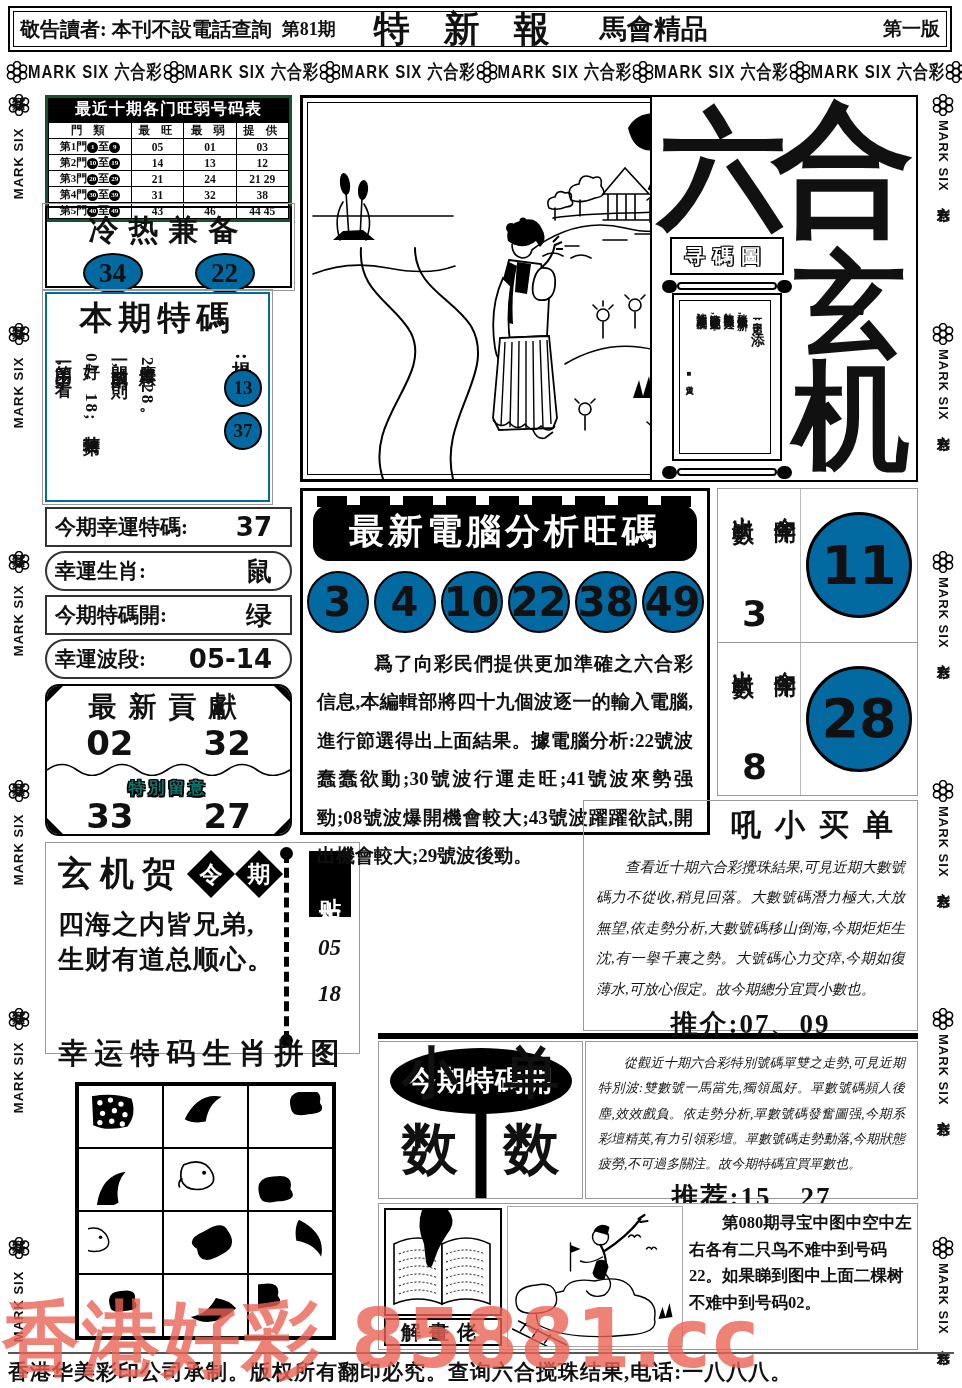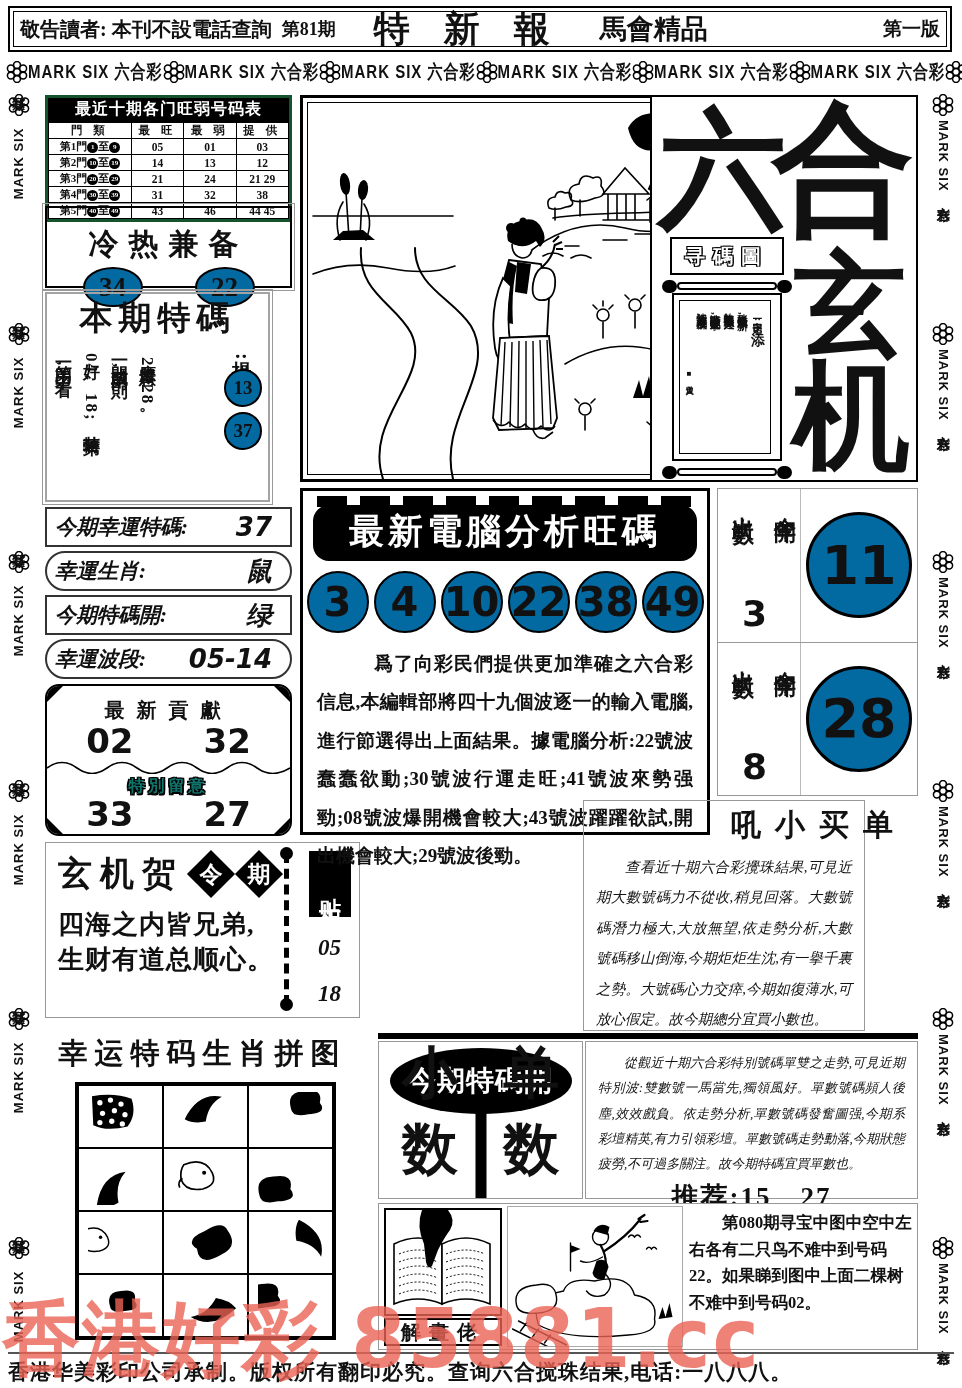--- a/index.html
+++ b/index.html
@@ -28,50 +28,50 @@
   
   #hot-table{left:45px;top:95px;width:247px;border:3px solid #14532d;background:#fff;box-sizing:border-box;}
   #hot-table .tt{background:#000;color:#fff;font-weight:700;font-size:16px;text-align:center;letter-spacing:1px;padding:1px 0 2px;}
   #hot-table table{width:100%;border-collapse:collapse;font-size:11.5px;}
   #hot-table th,#hot-table td{border:1px solid #000;text-align:center;padding:0;height:15px;font-weight:700;}
   #hot-table th{letter-spacing:4px;}
   .gate-cell{white-space:nowrap;font-size:11px;}
   .mini-circ{display:inline-flex;align-items:center;justify-content:center;width:11px;height:11px;border-radius:50%;background:#000;color:#fff;font-size:7px;line-height:1;vertical-align:1px;}
   
   #cold-hot{left:45px;top:206px;width:247px;height:82px;border:2px solid #000;outline:1px solid #999;outline-offset:2px;box-sizing:border-box;text-align:center;}
-  #cold-hot .tt{font-size:30px;font-weight:700;letter-spacing:10px;margin-top:16px;}
+  #cold-hot .tt{font-size:30px;font-weight:700;letter-spacing:10px;margin-top:2px;}
   #cold-hot .nums{display:flex;justify-content:center;gap:52px;margin-top:2px;}
   #cold-hot .num-circle{width:56px;height:36px;border-radius:50%;font-size:27px;}
   
-  #special{left:45px;top:292px;width:225px;height:210px;border:2px solid #a3a3a3;outline:1px solid #999;outline-offset:2px;box-sizing:border-box;}
+  #special{left:45px;top:292px;width:225px;height:210px;border:2px solid #0369a1;outline:1px solid #999;outline-offset:2px;box-sizing:border-box;}
   #special .tt{font-size:33px;font-weight:700;letter-spacing:6px;text-align:center;margin-top:2px;}
   #special .body{position:relative;height:158px;margin-top:4px;padding-right:56px;}
   #special .vcols{writing-mode:vertical-rl;height:100%;font-size:17px;font-weight:700;padding-top:6px;box-sizing:border-box;}
   #special .vcols .vcol{margin:0 5px;letter-spacing:2px;}
   #special .tigong{position:absolute;right:6px;top:0;height:100%;display:flex;flex-direction:column;align-items:center;gap:5px;}
   #special .tigong .lab{writing-mode:vertical-rl;font-size:20px;font-weight:700;letter-spacing:4px;}
   #special .tigong .num-circle{width:34px;height:34px;font-size:19px;}
   
-  .lucky{left:45px;width:247px;height:40px;border:2px solid #333;box-sizing:border-box;display:flex;align-items:center;background:#fff;font-style:italic;}
+  .lucky{left:45px;width:247px;height:40px;border:2px solid #333;box-sizing:border-box;display:flex;align-items:center;background:#fff;}
   .lucky.round{border-radius:20px;}
   .lucky .lab{font-size:21px;font-weight:700;padding-left:8px;white-space:nowrap;}
   .lucky .val{font-size:26px;font-weight:700;margin-left:auto;padding-right:18px;font-family:"DejaVu Sans",sans-serif;}
   
   #contrib{left:45px;top:684px;width:247px;height:152px;border:2.5px solid #000;border-radius:14px;box-sizing:border-box;text-align:center;position:absolute;background:#fff;overflow:hidden;}
   #contrib .corner{position:absolute;width:16px;height:16px;background:#000;}
   #contrib .c1{left:0;top:0;clip-path:polygon(0 0,100% 0,0 100%);}
   #contrib .c2{right:0;top:0;clip-path:polygon(0 0,100% 0,100% 100%);}
   #contrib .c3{left:0;bottom:0;clip-path:polygon(0 0,0 100%,100% 100%);}
   #contrib .c4{right:0;bottom:0;clip-path:polygon(100% 0,0 100%,100% 100%);}
-  #contrib .tt{font-size:20px;font-weight:700;letter-spacing:12px;margin-top:11px;}
+  #contrib .tt{font-size:28px;font-weight:700;letter-spacing:12px;margin-top:2px;}
   #contrib .row{display:flex;justify-content:center;gap:70px;font-size:34px;font-weight:700;font-family:"DejaVu Sans",sans-serif;line-height:1.05;}
   #contrib .note{font-size:16px;font-weight:700;letter-spacing:4px;color:#0f766e;
     text-shadow:-1.5px -1.5px 0 #000,1.5px -1.5px 0 #000,-1.5px 1.5px 0 #000,1.5px 1.5px 0 #000,0 -1.5px 0 #000,0 1.5px 0 #000,-1.5px 0 0 #000,1.5px 0 0 #000;margin-top:-2px;}
   
-  #congrats{left:45px;top:842px;width:315px;height:176px;border:1px solid #999;box-sizing:border-box;position:absolute;background:#fff;}
+  #congrats{left:45px;top:842px;width:315px;height:212px;border:1px solid #999;box-sizing:border-box;position:absolute;background:#fff;}
   #congrats .title{display:flex;align-items:center;gap:6px;padding:8px 0 0 12px;}
   #congrats .tt{font-size:34px;font-weight:700;letter-spacing:8px;}
   .diamond{width:34px;height:34px;background:#000;transform:rotate(45deg);display:flex;align-items:center;justify-content:center;margin:0 4px;}
   .diamond span{transform:rotate(-45deg);color:#fff;font-size:23px;font-weight:700;}
   #congrats .poem{font-size:26px;font-weight:700;line-height:1.35;padding:10px 0 0 12px;letter-spacing:1px;}
   #congrats .dash{position:absolute;right:70px;top:10px;bottom:12px;width:0;border-left:5px dashed #000;}
   #congrats .dash::before,#congrats .dash::after{content:"";position:absolute;left:-9px;width:13px;height:13px;border-radius:50%;background:#000;}
   #congrats .dash::before{top:-6px;} #congrats .dash::after{bottom:-6px;}
   #congrats .tipbox{position:absolute;right:8px;top:8px;width:42px;height:66px;background:#000;color:#fff;display:flex;align-items:center;justify-content:center;}
   #congrats .tipbox span{writing-mode:vertical-rl;font-size:22px;font-weight:700;letter-spacing:4px;}
@@ -127,21 +127,21 @@
   #counts{left:717px;top:488px;width:201px;height:308px;border:1px solid #999;box-sizing:border-box;background:#fff;display:flex;flex-direction:column;position:absolute;}
   .count-cell{flex:1;display:flex;border-bottom:1px solid #999;}
   .count-cell:last-child{border-bottom:none;}
   .count-left{width:82px;border-right:1px solid #bbb;position:relative;}
   .count-left .labs{display:flex;flex-direction:row;gap:12px;padding:10px 0 0 10px;}
   .count-left .labs span{writing-mode:vertical-rl;font-size:22px;font-weight:700;letter-spacing:3px;}
   .count-left .n{position:absolute;left:24px;bottom:8px;font-size:36px;font-weight:700;font-family:"DejaVu Sans",sans-serif;}
   .count-right{flex:1;display:flex;align-items:center;justify-content:center;}
   .count-right .num-circle{width:100px;height:100px;font-size:54px;border-width:3px;font-family:"DejaVu Sans",sans-serif;}
   
-  #smallbuy{left:583px;top:800px;width:282px;height:231px;border:1px solid #999;box-sizing:border-box;position:absolute;background:transparent;}
+  #smallbuy{left:583px;top:800px;width:335px;height:231px;border:1px solid #999;box-sizing:border-box;position:absolute;background:transparent;}
   #smallbuy .tt{margin-left:140px;width:190px;text-align:center;font-size:30px;font-weight:700;letter-spacing:14px;padding-top:4px;}
   .kai-body{padding:6px 12px 0;font-size:14.5px;line-height:2.1;text-align:justify;text-indent:2em;font-style:italic;}
   .reco{text-align:center;font-size:27px;font-weight:700;letter-spacing:2px;margin-top:2px;}
   #oddeven{left:585px;top:1041px;width:333px;height:158px;border:1px solid #999;box-sizing:border-box;position:absolute;background:#fff;}
   #oddeven .kai-body{font-size:13px;line-height:1.95;padding-top:8px;}
   
   #bottomband{left:378px;top:1203px;width:540px;height:147px;border:1px solid #999;box-sizing:border-box;position:absolute;background:#fff;}
   #bookbox{position:absolute;left:5px;top:4px;width:118px;height:108px;border:2px solid #000;box-sizing:border-box;}
   #interp{position:absolute;left:5px;top:114px;width:118px;height:28px;border:2px solid #000;box-sizing:border-box;
      display:flex;align-items:center;justify-content:center;font-size:20px;font-weight:700;letter-spacing:8px;}

